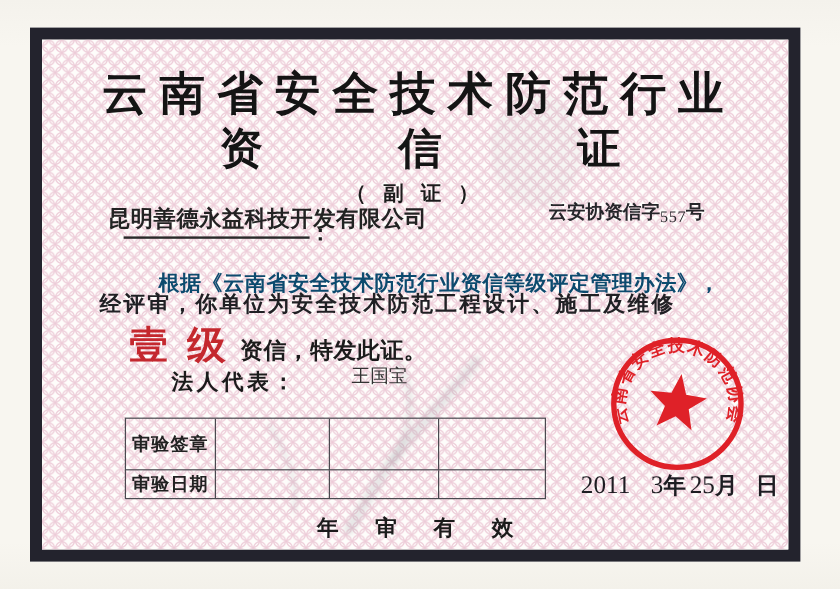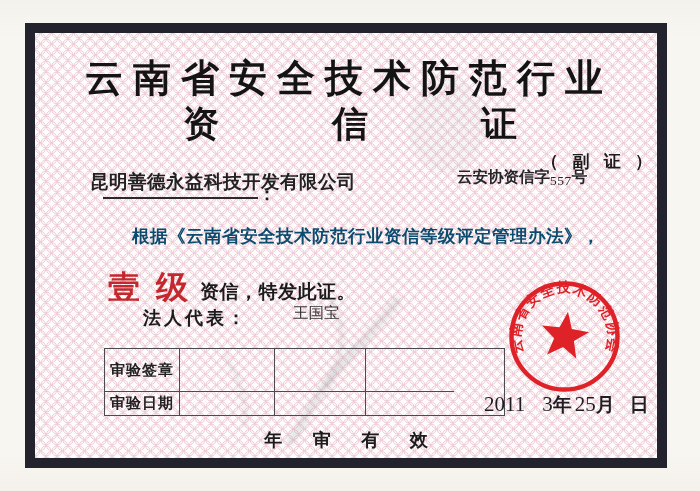--- a/index.html
+++ b/index.html
@@ -34,41 +34,41 @@
     left:35px;top:53px;width:622px;text-align:center;
     font-size:38px;font-weight:700;letter-spacing:10px;padding-left:6px;
     color:#141414;
   }
   .title2{
     left:35px;top:100px;width:630px;text-align:center;
     font-size:36px;font-weight:700;letter-spacing:52px;padding-left:52px;
     color:#141414;
   }
   .copy-label{
-    left:35px;top:150px;width:622px;text-align:right;
+    left:35px;top:150px;width:622px;text-align:center;
     font-size:17px;font-weight:700;letter-spacing:5px;
   }
   .company{left:90px;top:169px;font-size:18.5px;font-weight:700;letter-spacing:0.5px;color:#222;}
   .company-line{position:absolute;left:103px;top:197px;width:155px;height:2px;background:#2a2a2a;}
   .company-colon{left:258px;top:182px;font-size:18px;font-weight:700;}
   .cert-no{left:457px;top:167px;font-size:15.5px;font-weight:700;color:#26262a;}
   .cert-no .num{font-size:13.5px;font-weight:400;display:inline-block;transform:translateY(3px);letter-spacing:0.5px;}
 
   .body1{left:132px;top:224px;font-size:17.5px;font-weight:700;letter-spacing:0.5px;color:#0c4a6e;}
   .body2{left:83px;top:241px;font-size:18px;font-weight:700;letter-spacing:2px;color:#202024;}
 
   .grade-row{left:108px;top:266px;display:flex;align-items:baseline;}
   .grade{font-size:32px;font-weight:700;letter-spacing:16px;color:var(--accent-red);}
   .grade-tail{font-size:19px;font-weight:700;letter-spacing:0.5px;margin-left:-4px;}
 
   .rep-label{left:143px;top:306px;font-size:18px;font-weight:700;letter-spacing:3px;}
   .rep-name{left:293px;top:303px;font-size:15.5px;font-weight:400;color:#333;}
 
   .review-table{
-    position:absolute;left:104px;top:348px;width:401px;height:68px;
+    position:absolute;left:104px;top:348px;width:351px;height:68px;
     display:grid;grid-template-columns:75px 95px 91px 88px;grid-template-rows:43px 23px;
     border:1px solid var(--table-line);
   }
   .review-table .cell{border-right:1px solid var(--table-line);border-bottom:1px solid var(--table-line);
     display:flex;align-items:center;justify-content:center;
     font-size:15px;font-weight:700;letter-spacing:1px;color:#222;}
   .review-table .cell:nth-child(4n){border-right:none;}
   .review-table .cell:nth-child(n+5){border-bottom:none;}
 
   .date-row{left:484px;top:392px;font-size:21px;color:#1d1d22;}
@@ -126,20 +126,21 @@
   <div class="abs title2">资 信 证</div>
   <div class="abs copy-label">（ 副 证 ）</div>
 
   <div class="abs company">昆明善德永益科技开发有限公司</div>
   <div class="company-line"></div>
   <div class="abs company-colon">：</div>
 
   <div class="abs cert-no"><span>云安协资信字</span><span class="num">557</span><span>号</span></div>
 
   <div class="abs body1">根据《云南省安全技术防范行业资信等级评定管理办法》，</div>
+  <div class="abs body2">经评审，你单位为安全技术防范工程设计、施工及维修</div>
 
   <div class="abs grade-row">
     <span class="grade">壹级</span>
     <span class="grade-tail">资信，特发此证。</span>
   </div>
 
   <div class="abs rep-label">法人代表：</div>
   <div class="abs rep-name">王国宝</div>
 
   <div class="review-table">

